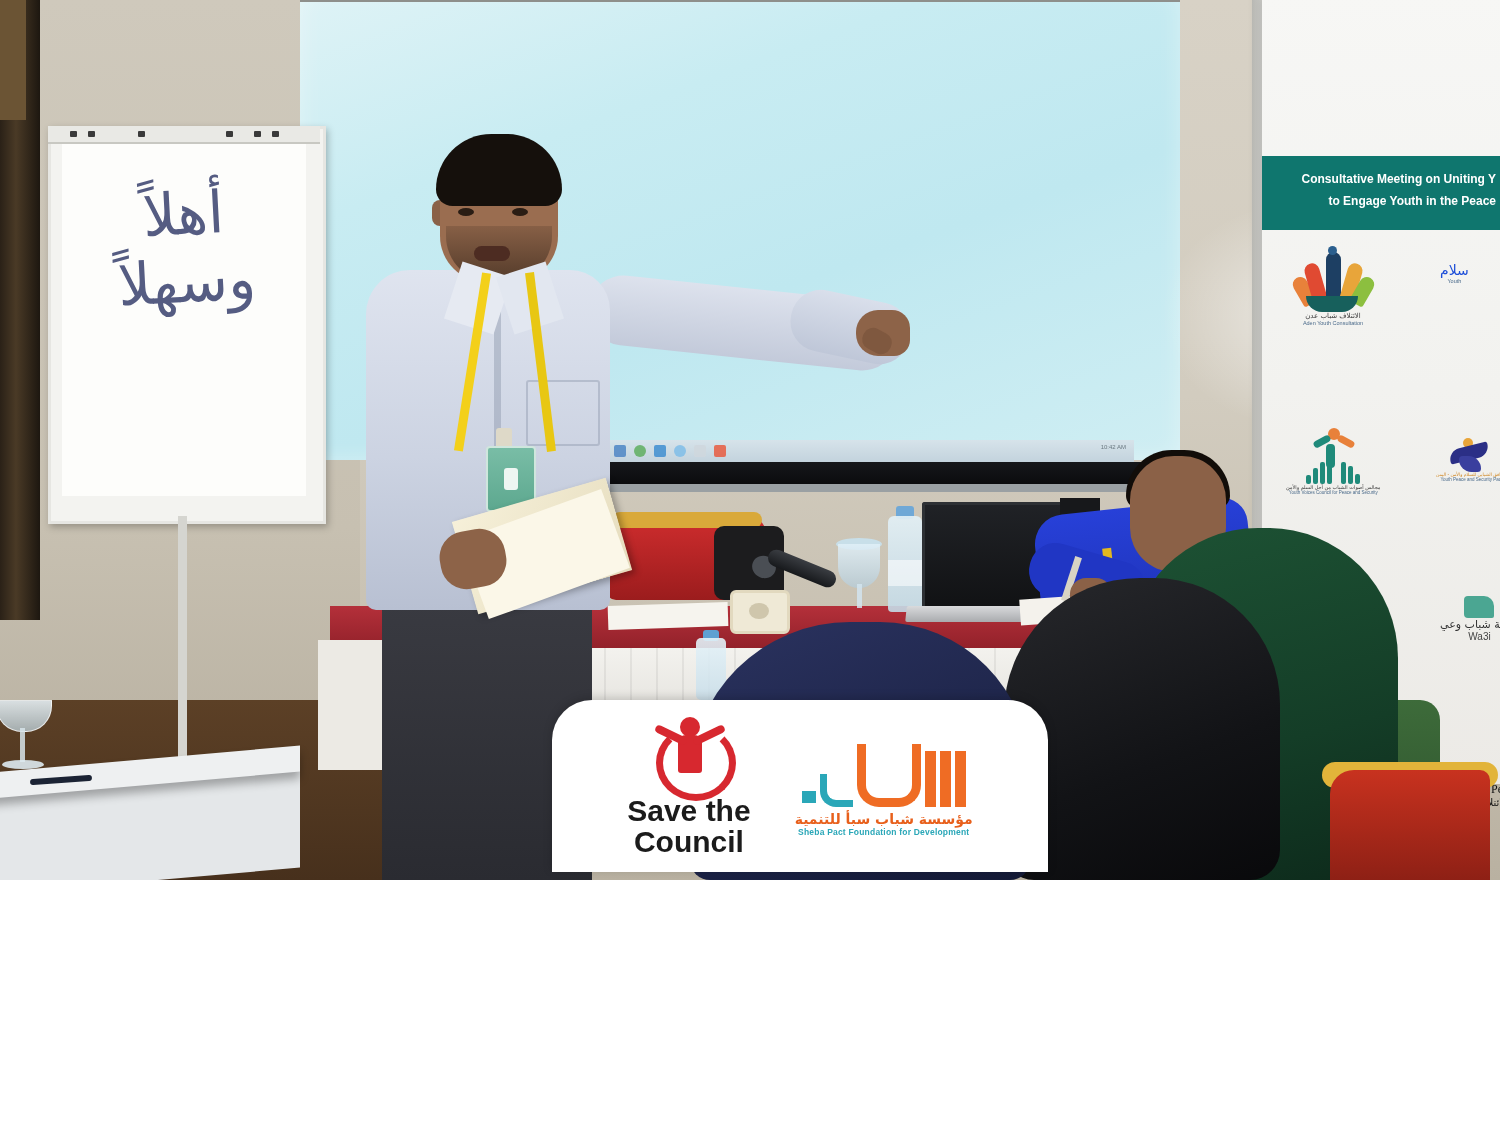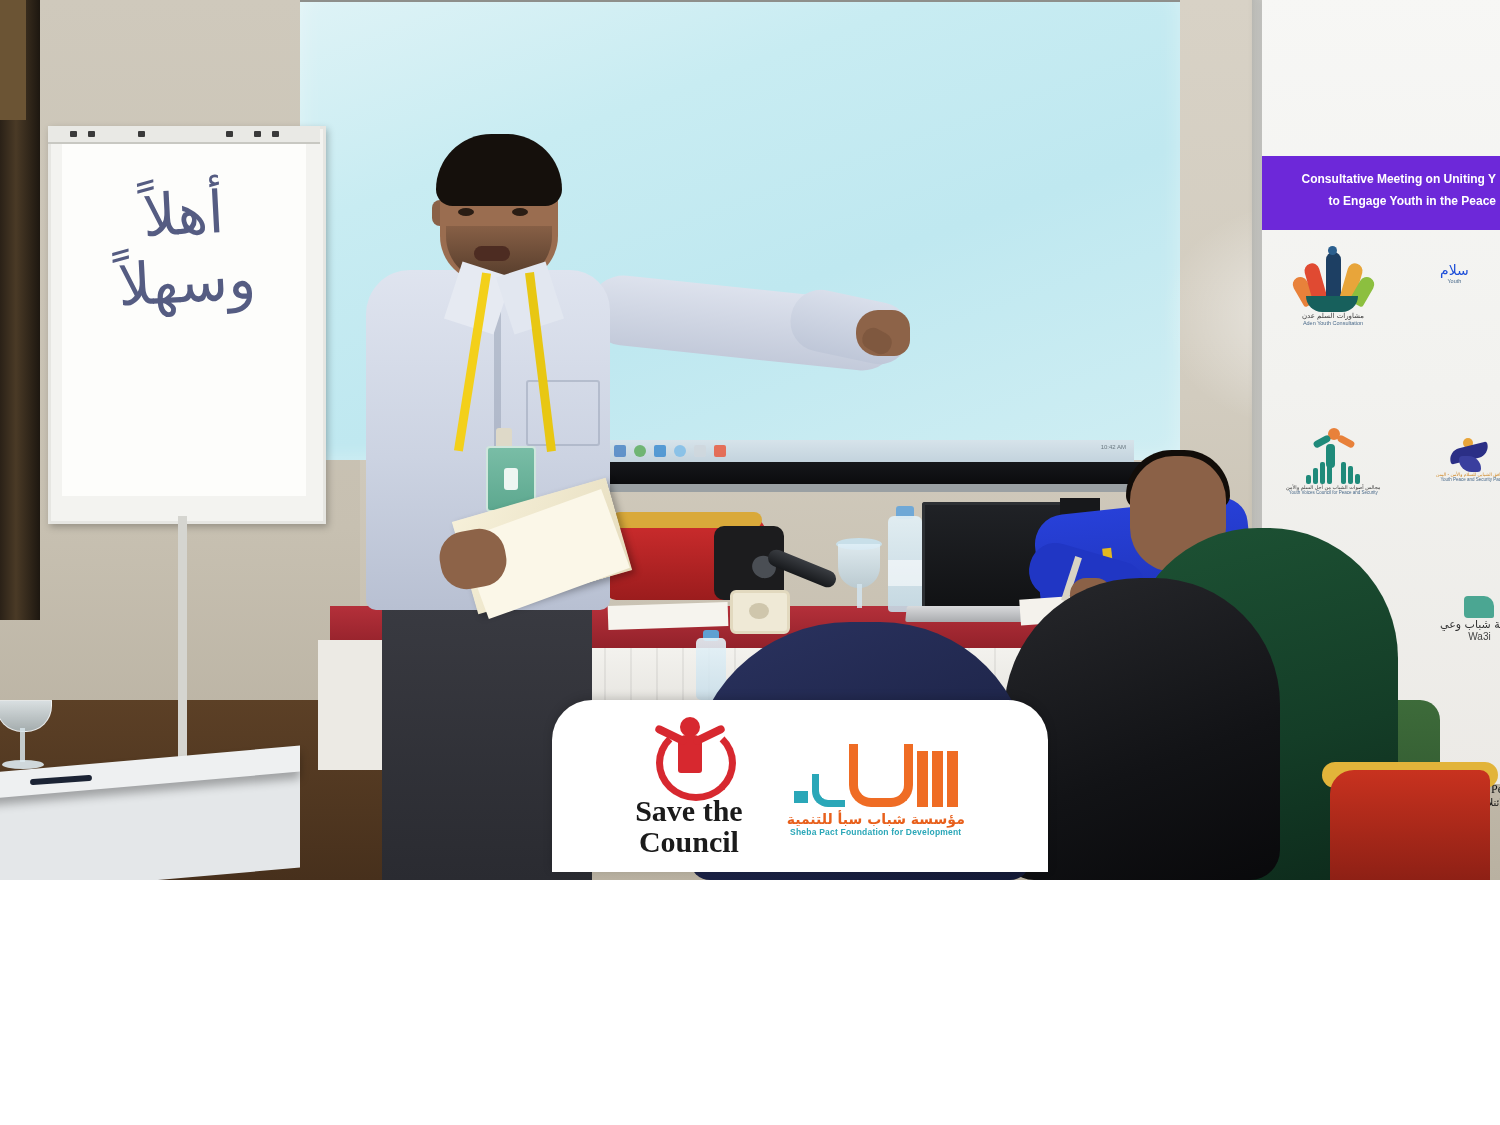--- a/index.html
+++ b/index.html
@@ -168,40 +168,40 @@
         background:linear-gradient(180deg,#c8321f,#8e2015);border-radius:24px 10px 0 0;}
   .chair-fore-gold{position:absolute;left:1322px;top:762px;width:176px;height:26px;background:#e2b43a;border-radius:14px;}
 
   
   .banner{position:absolute;left:1262px;top:-6px;width:238px;height:790px;
         background:linear-gradient(180deg,#f7f7f5 0%,#f2f2ef 50%,#eceae6 100%);
         box-shadow:-4px 0 10px rgba(0,0,0,.18);}
   .banner-edge{position:absolute;left:1252px;top:-6px;width:12px;height:790px;
         background:linear-gradient(90deg,#bcbcb7,#e6e6e2);}
   .banner-orange{position:absolute;left:1262px;top:26px;width:238px;height:122px;background:#cf4a1c;}
-  .banner-orange2{position:absolute;left:1262px;top:156px;width:238px;height:74px;background:#6d28d9;}
+  .banner-orange2{position:absolute;left:1262px;top:156px;width:238px;height:74px;background:#0f766e;}
   .banner-ar{position:absolute;right:6px;color:#fff;font-weight:bold;text-align:right;
         font-family:"DejaVu Sans",sans-serif;}
   .banner-en{position:absolute;right:4px;color:#fff;font-size:12px;font-weight:bold;line-height:19px;text-align:right;}
   .b-logo-wrap{position:absolute;display:flex;flex-direction:column;align-items:center;}
   .b-cap-ar{font-size:7px;color:#3a3a3a;font-family:"DejaVu Sans",sans-serif;white-space:nowrap;}
   .b-cap-en{font-size:5.5px;color:#4a6a8a;white-space:nowrap;}
   .mini-person{position:relative;width:44px;height:40px;}
   .mini-bars{display:flex;align-items:flex-end;gap:2px;height:22px;}
   .mini-bars i{width:5px;background:#1f8a7a;border-radius:2px;}
   .mini-bird{width:44px;height:34px;}
 
   
   .overlay-card{position:absolute;left:552px;top:700px;width:496px;height:172px;
         background:#ffffff;border-radius:40px 40px 0 0;box-shadow:0 -2px 10px rgba(0,0,0,.18);
         display:flex;align-items:center;justify-content:center;gap:44px;}
   .stc{display:flex;flex-direction:column;align-items:center;}
   .stc-mark{width:82px;height:74px;position:relative;margin-bottom:6px;}
   .stc-txt{font-size:30px;font-weight:bold;color:#1b1b1b;line-height:31px;text-align:center;
-        font-family:Liberation Serif, serif;}
+        font-family:Liberation Sans, sans-serif;}
   .sheba{display:flex;flex-direction:column;align-items:center;}
   .sheba-mark{display:flex;align-items:flex-end;gap:4px;height:72px;}
   .sheba-ar{font-size:14px;color:#e8601c;font-weight:bold;font-family:"DejaVu Sans",sans-serif;margin-top:4px;}
   .sheba-en{font-size:8.5px;color:#2aa7b8;font-weight:bold;letter-spacing:.2px;}
 
   
   .footer{position:absolute;left:0;top:880px;width:1500px;height:245px;background:#ffffff;}
 
   
   .ayc{width:84px;height:82px;position:relative;}
@@ -341,21 +341,21 @@
     <div class="b-logo-wrap" style="left:1300px;top:248px;">
       <div class="ayc" style="width:66px;height:64px">
         <span style="left:4px;height:30px;background:#e8813a;transform:rotate(-30deg)"></span>
         <span style="left:14px;height:42px;background:#e04a32;transform:rotate(-16deg)"></span>
         <span style="left:26px;height:52px;background:#1d3f63;"></span>
         <span style="left:38px;height:42px;background:#e8a53a;transform:rotate(16deg)"></span>
         <span style="left:48px;height:30px;background:#8cbf3f;transform:rotate(30deg)"></span>
         <i class="dot" style="left:28px;top:-2px;width:9px;height:9px;background:#2b5f8e;"></i>
         <div class="bowl" style="left:6px;width:52px;height:16px;"></div>
       </div>
-      <div class="b-cap-ar">مشاورات السلم عدن</div>
+      <div class="b-cap-ar">الائتلاف شباب عدن</div>
       <div class="b-cap-en">Aden Youth Consultation</div>
     </div>
 
     <div class="b-logo-wrap" style="left:1440px;top:262px;">
       <div class="b-cap-ar" style="font-size:14px;color:#1d4ed8">سلام</div>
       <div class="b-cap-en">Youth</div>
     </div>
 
     <div class="b-logo-wrap" style="left:1286px;top:428px;">
       <div class="mini-person">

